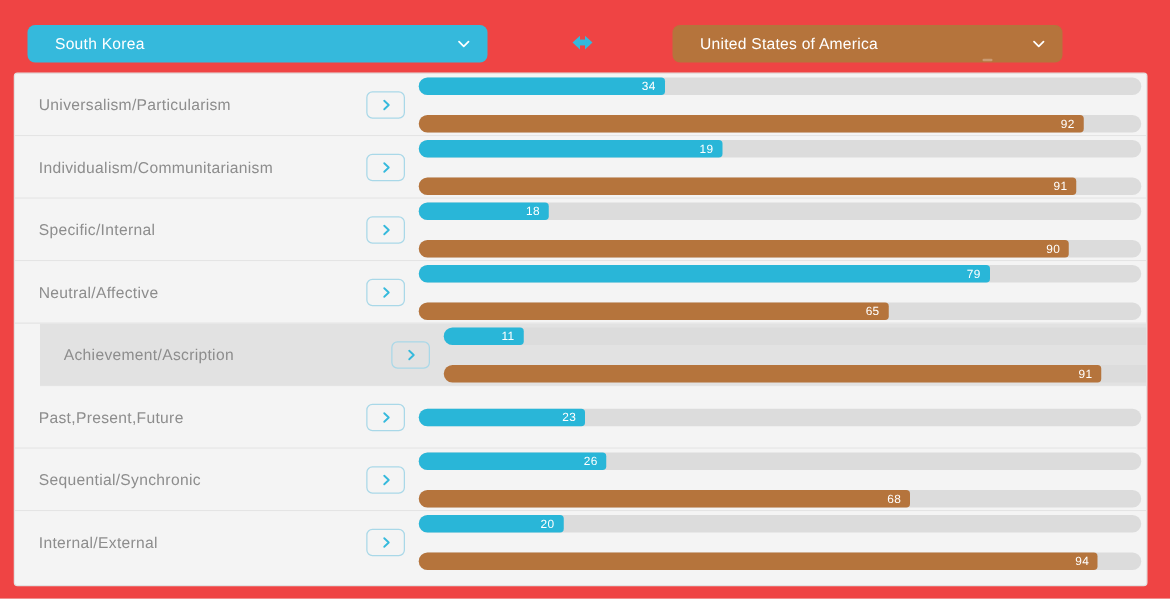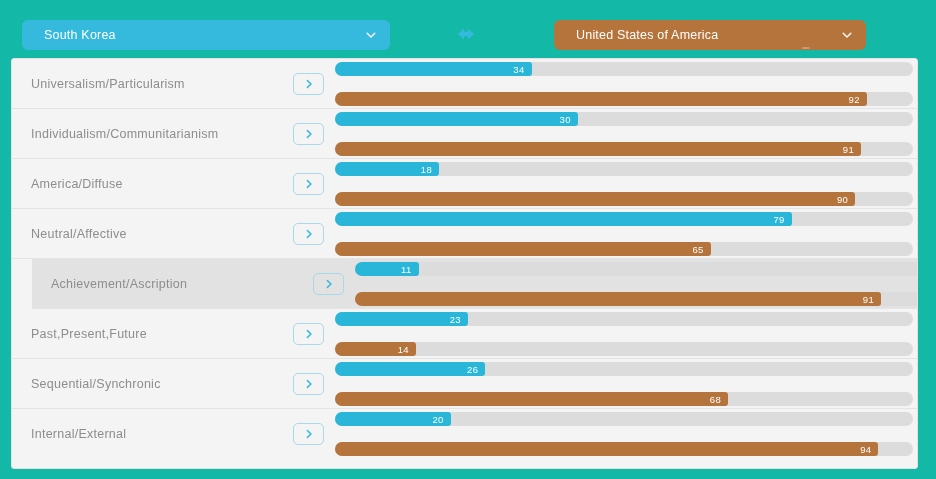--- a/index.html
+++ b/index.html
@@ -9,21 +9,21 @@
     height: 479px;
     background: #f0f0f0;
     font-family: "Liberation Sans", sans-serif;
     overflow: hidden;
   }
 
   #app {
     position: relative;
     width: 936px;
     height: 479px;
-    background: #14b8a6;
+    background: #ef4444;
   }
 
   
   .header {
     position: absolute;
     top: 0; left: 0;
     width: 936px;
     height: 57px;
   }
 
@@ -43,21 +43,21 @@
     user-select: none;
   }
   .country-select .label { flex: 1 1 auto; white-space: nowrap; }
   .country-select .caret {
     width: 14px; height: 14px;
     flex: 0 0 auto;
     display: block;
   }
 
   #select-left  { left: 22px;  width: 368px; background: #35b9dc; }
-  #select-right { left: 538px; width: 312px; background: #b5743c; margin-left: 16px; }
+  #select-right { left: 538px; width: 312px; background: #b5743c; }
 
   
   #select-right .artifact {
     position: absolute;
     left: 248px;
     bottom: 1px;
     width: 8px;
     height: 2px;
     background: rgba(255,255,255,.28);
     border-radius: 1px;
@@ -213,32 +213,32 @@
       <div class="row">
         <div class="row-label">Individualism/Communitarianism</div>
         <div class="expand-btn">
           <svg width="12" height="12" viewBox="0 0 12 12">
             <path d="M4.4 2.6 L8 6 L4.4 9.4" fill="none" stroke="#35b9dc" stroke-width="1.5" stroke-linecap="round" stroke-linejoin="round"></path>
           </svg>
         </div>
         <div class="bars">
           <div class="track">
             <div class="fill a" style="background: rgb(41, 182, 216); width: 42%;">
-              <span>30</span>
+              <span>19</span>
             </div>
           </div>
           <div class="track">
             <div class="fill b" style="background: rgb(181, 116, 60); width: 91%;">
               <span>91</span>
             </div>
           </div>
         </div>
       </div>
       <div class="row">
-        <div class="row-label">America/Diffuse</div>
+        <div class="row-label">Specific/Internal</div>
         <div class="expand-btn">
           <svg width="12" height="12" viewBox="0 0 12 12">
             <path d="M4.4 2.6 L8 6 L4.4 9.4" fill="none" stroke="#35b9dc" stroke-width="1.5" stroke-linecap="round" stroke-linejoin="round"></path>
           </svg>
         </div>
         <div class="bars">
           <div class="track">
             <div class="fill a" style="background: rgb(41, 182, 216); width: 18%;">
               <span>18</span>
             </div>
@@ -296,25 +296,20 @@
           <svg width="12" height="12" viewBox="0 0 12 12">
             <path d="M4.4 2.6 L8 6 L4.4 9.4" fill="none" stroke="#35b9dc" stroke-width="1.5" stroke-linecap="round" stroke-linejoin="round"></path>
           </svg>
         </div>
         <div class="bars">
           <div class="track">
             <div class="fill a" style="background: rgb(41, 182, 216); width: 23%; text-align: center;">
               <span>23</span>
             </div>
           </div>
-          <div class="track">
-            <div class="fill b" style="background: rgb(181, 116, 60); width: 14%;">
-              <span>14</span>
-            </div>
-          </div>
         </div>
       </div>
       <div class="row">
         <div class="row-label">Sequential/Synchronic</div>
         <div class="expand-btn">
           <svg width="12" height="12" viewBox="0 0 12 12">
             <path d="M4.4 2.6 L8 6 L4.4 9.4" fill="none" stroke="#35b9dc" stroke-width="1.5" stroke-linecap="round" stroke-linejoin="round"></path>
           </svg>
         </div>
         <div class="bars">

